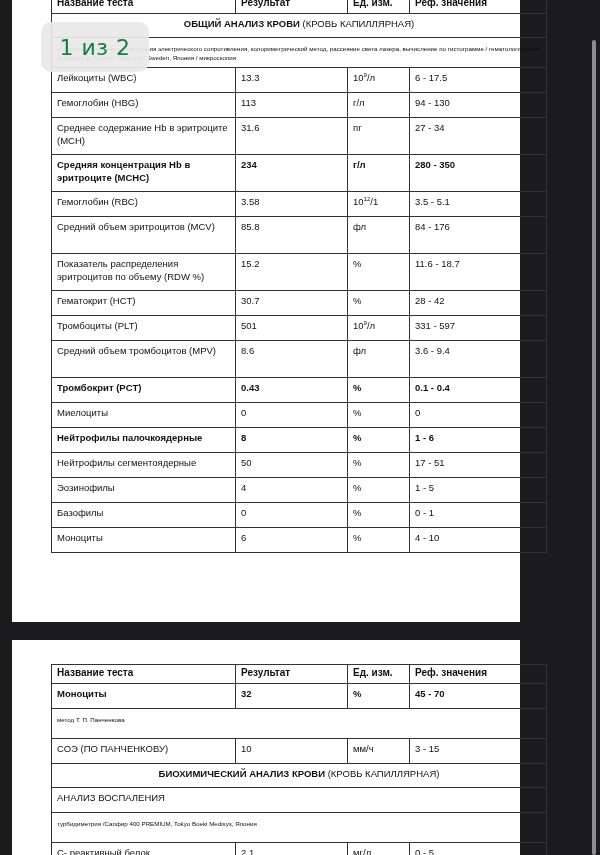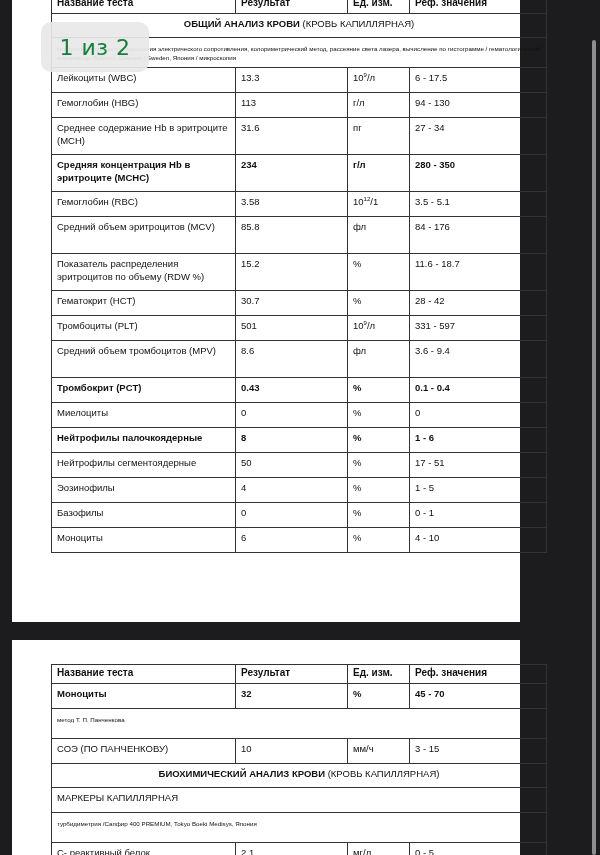--- a/index.html
+++ b/index.html
@@ -207,21 +207,21 @@
       <tr class="r">
         <td>СОЭ (ПО ПАНЧЕНКОВУ)</td>
         <td>10</td>
         <td>мм/ч</td>
         <td>3 - 15</td>
       </tr>
       <tr class="section">
         <td colspan="4"><span class="strong">БИОХИМИЧЕСКИЙ АНАЛИЗ КРОВИ</span><span> (КРОВЬ КАПИЛЛЯРНАЯ)</span></td>
       </tr>
       <tr class="group">
-        <td colspan="4">МАРКЕРЫ КАПИЛЛЯРНАЯ</td>
+        <td colspan="4">АНАЛИЗ ВОСПАЛЕНИЯ</td>
       </tr>
       <tr class="method">
         <td colspan="4">турбидиметрия /Сапфир 400 PREMIUM, Tokyo Boeki Medisys, Япония</td>
       </tr>
       <tr class="r">
         <td>С- реактивный белок</td>
         <td>2.1</td>
         <td>мг/л</td>
         <td>0 - 5</td>
       </tr>

